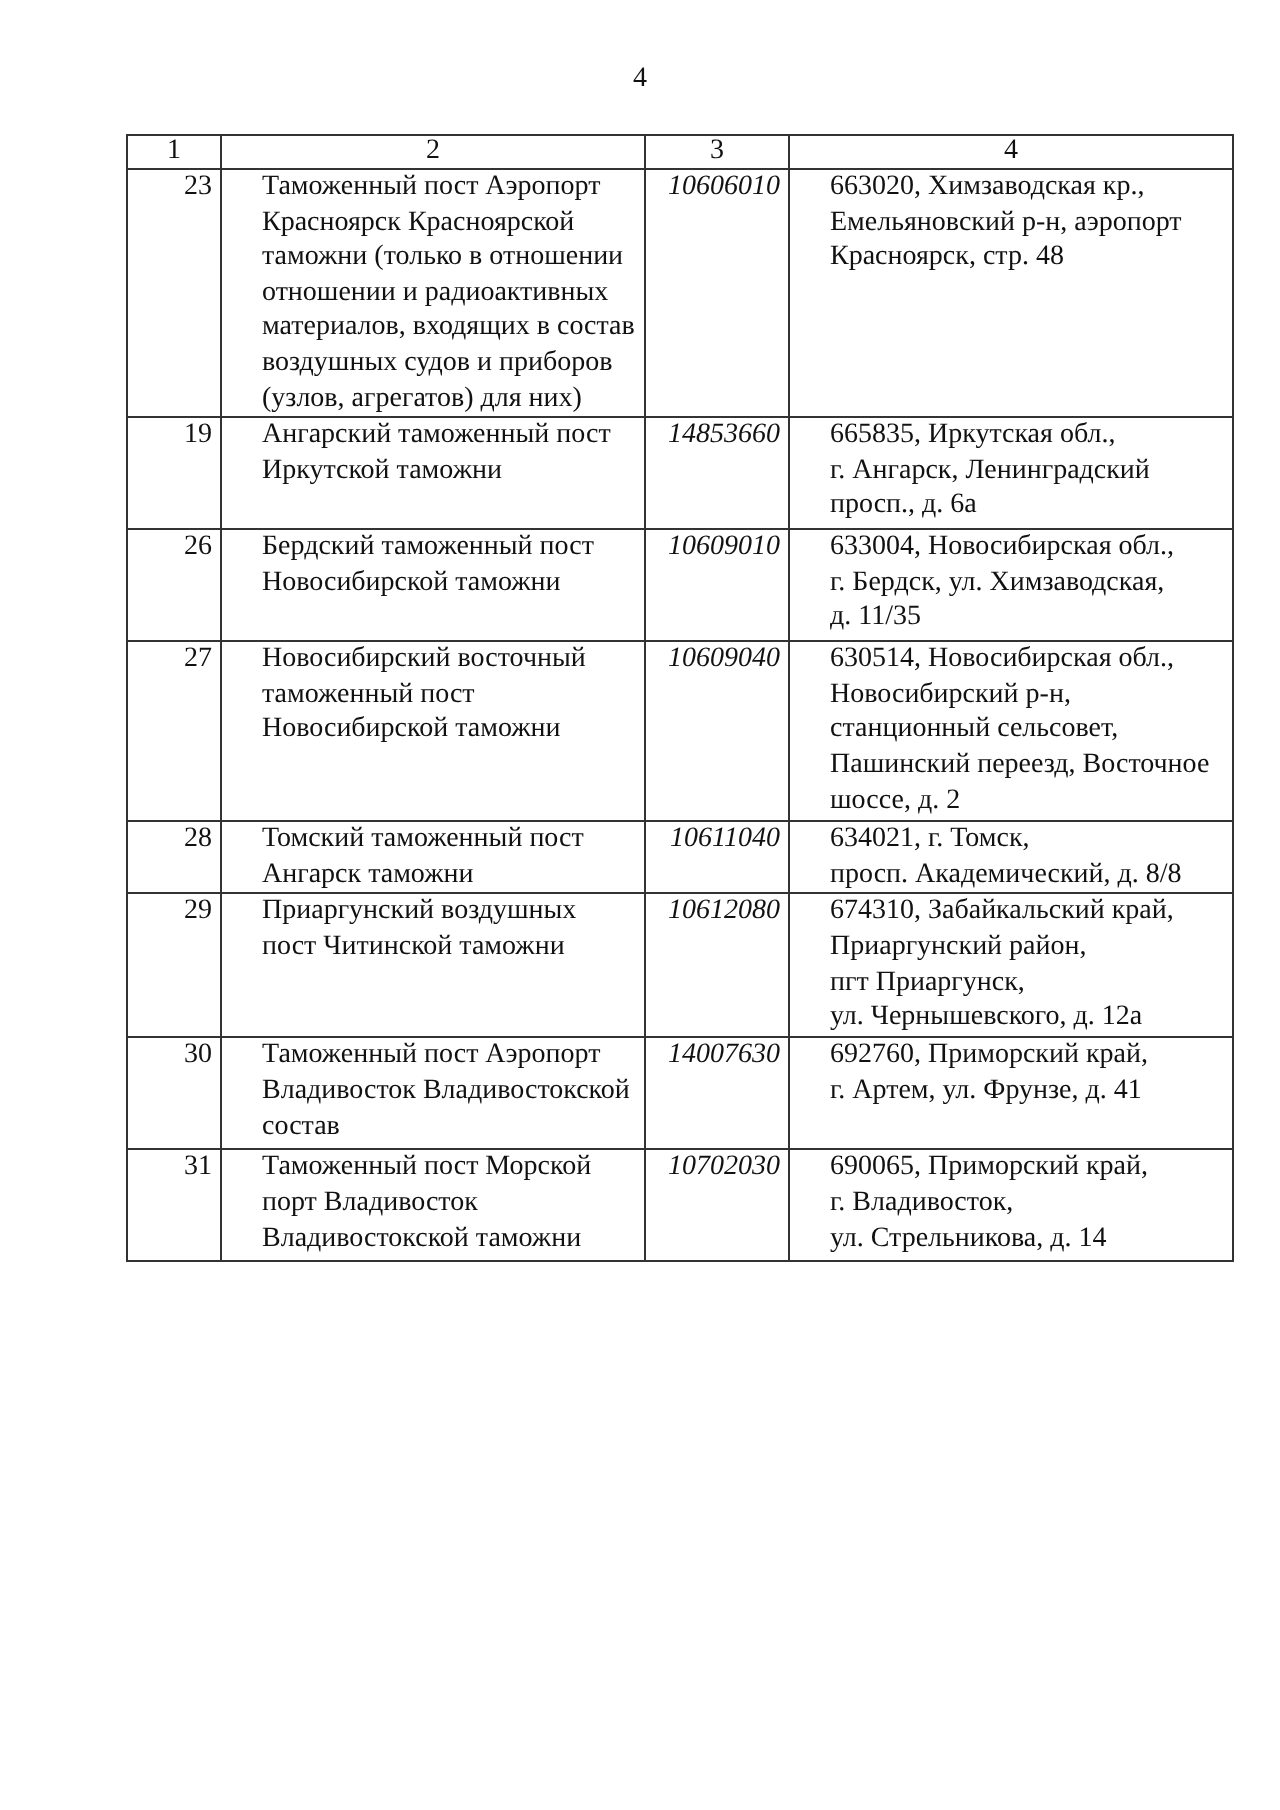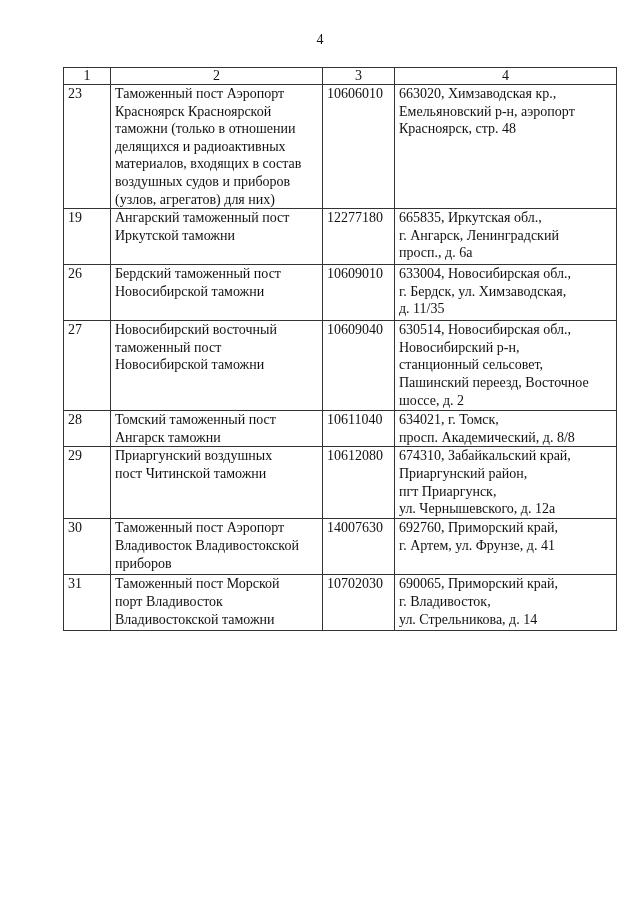--- a/index.html
+++ b/index.html
@@ -23,23 +23,23 @@
     table.customs td {
       border: 1px solid #333333;
       vertical-align: top;
       padding: 0 4px 0 4px;
     }
     table.customs tr.header td { text-align: center; line-height: 16px; padding-top: 0; }
     col.c1 { width: 47px; }
     col.c2 { width: 212px; }
     col.c3 { width: 72px; }
     col.c4 { width: 222px; }
-    td.num { text-align: left; }
-    td.code { text-align: left; padding-right: 3px; padding-left: 2px; }
-    .line { display: block; white-space: nowrap; }
+    td.num { text-align: right; }
+    td.code { text-align: right; padding-right: 3px; padding-left: 2px; font-style: italic; }
+    .line { display: block; white-space: nowrap; margin-left: 16px; }
   </style>
 </head>
 <body>
 
 <div class="page-number">4</div>
 
 <table class="customs">
   <colgroup>
       <col class="c1">
       <col class="c2">
@@ -53,40 +53,40 @@
       <td>3</td>
       <td>4</td>
     </tr>
 
     <tr style="height:122px">
       <td class="num">23</td>
       <td>
         <span class="line">Таможенный пост Аэропорт</span>
         <span class="line">Красноярск Красноярской</span>
         <span class="line">таможни (только в отношении</span>
-        <span class="line">делящихся и радиоактивных</span>
+        <span class="line">отношении и радиоактивных</span>
         <span class="line">материалов, входящих в состав</span>
         <span class="line">воздушных судов и приборов</span>
         <span class="line">(узлов, агрегатов) для них)</span>
       </td>
       <td class="code">10606010</td>
       <td>
         <span class="line">663020, Химзаводская кр.,</span>
         <span class="line">Емельяновский р-н, аэропорт</span>
         <span class="line">Красноярск, стр. 48</span>
       </td>
     </tr>
 
     <tr style="height:56px">
       <td class="num">19</td>
       <td>
         <span class="line">Ангарский таможенный пост</span>
         <span class="line">Иркутской таможни</span>
       </td>
-      <td class="code">12277180</td>
+      <td class="code">14853660</td>
       <td>
         <span class="line">665835, Иркутская обл.,</span>
         <span class="line">г. Ангарск, Ленинградский</span>
         <span class="line">просп., д. 6а</span>
       </td>
     </tr>
 
 
     <tr style="height:56px">
       <td class="num">26</td>
@@ -145,21 +145,21 @@
         <span class="line">пгт Приаргунск,</span>
         <span class="line">ул. Чернышевского, д. 12а</span>
       </td>
     </tr>
 
     <tr style="height:56px">
       <td class="num">30</td>
       <td>
         <span class="line">Таможенный пост Аэропорт</span>
         <span class="line">Владивосток Владивостокской</span>
-        <span class="line">приборов</span>
+        <span class="line">состав</span>
       </td>
       <td class="code">14007630</td>
       <td>
         <span class="line">692760, Приморский край,</span>
         <span class="line">г. Артем, ул. Фрунзе, д. 41</span>
       </td>
     </tr>
 
     <tr style="height:56px">
       <td class="num">31</td>

